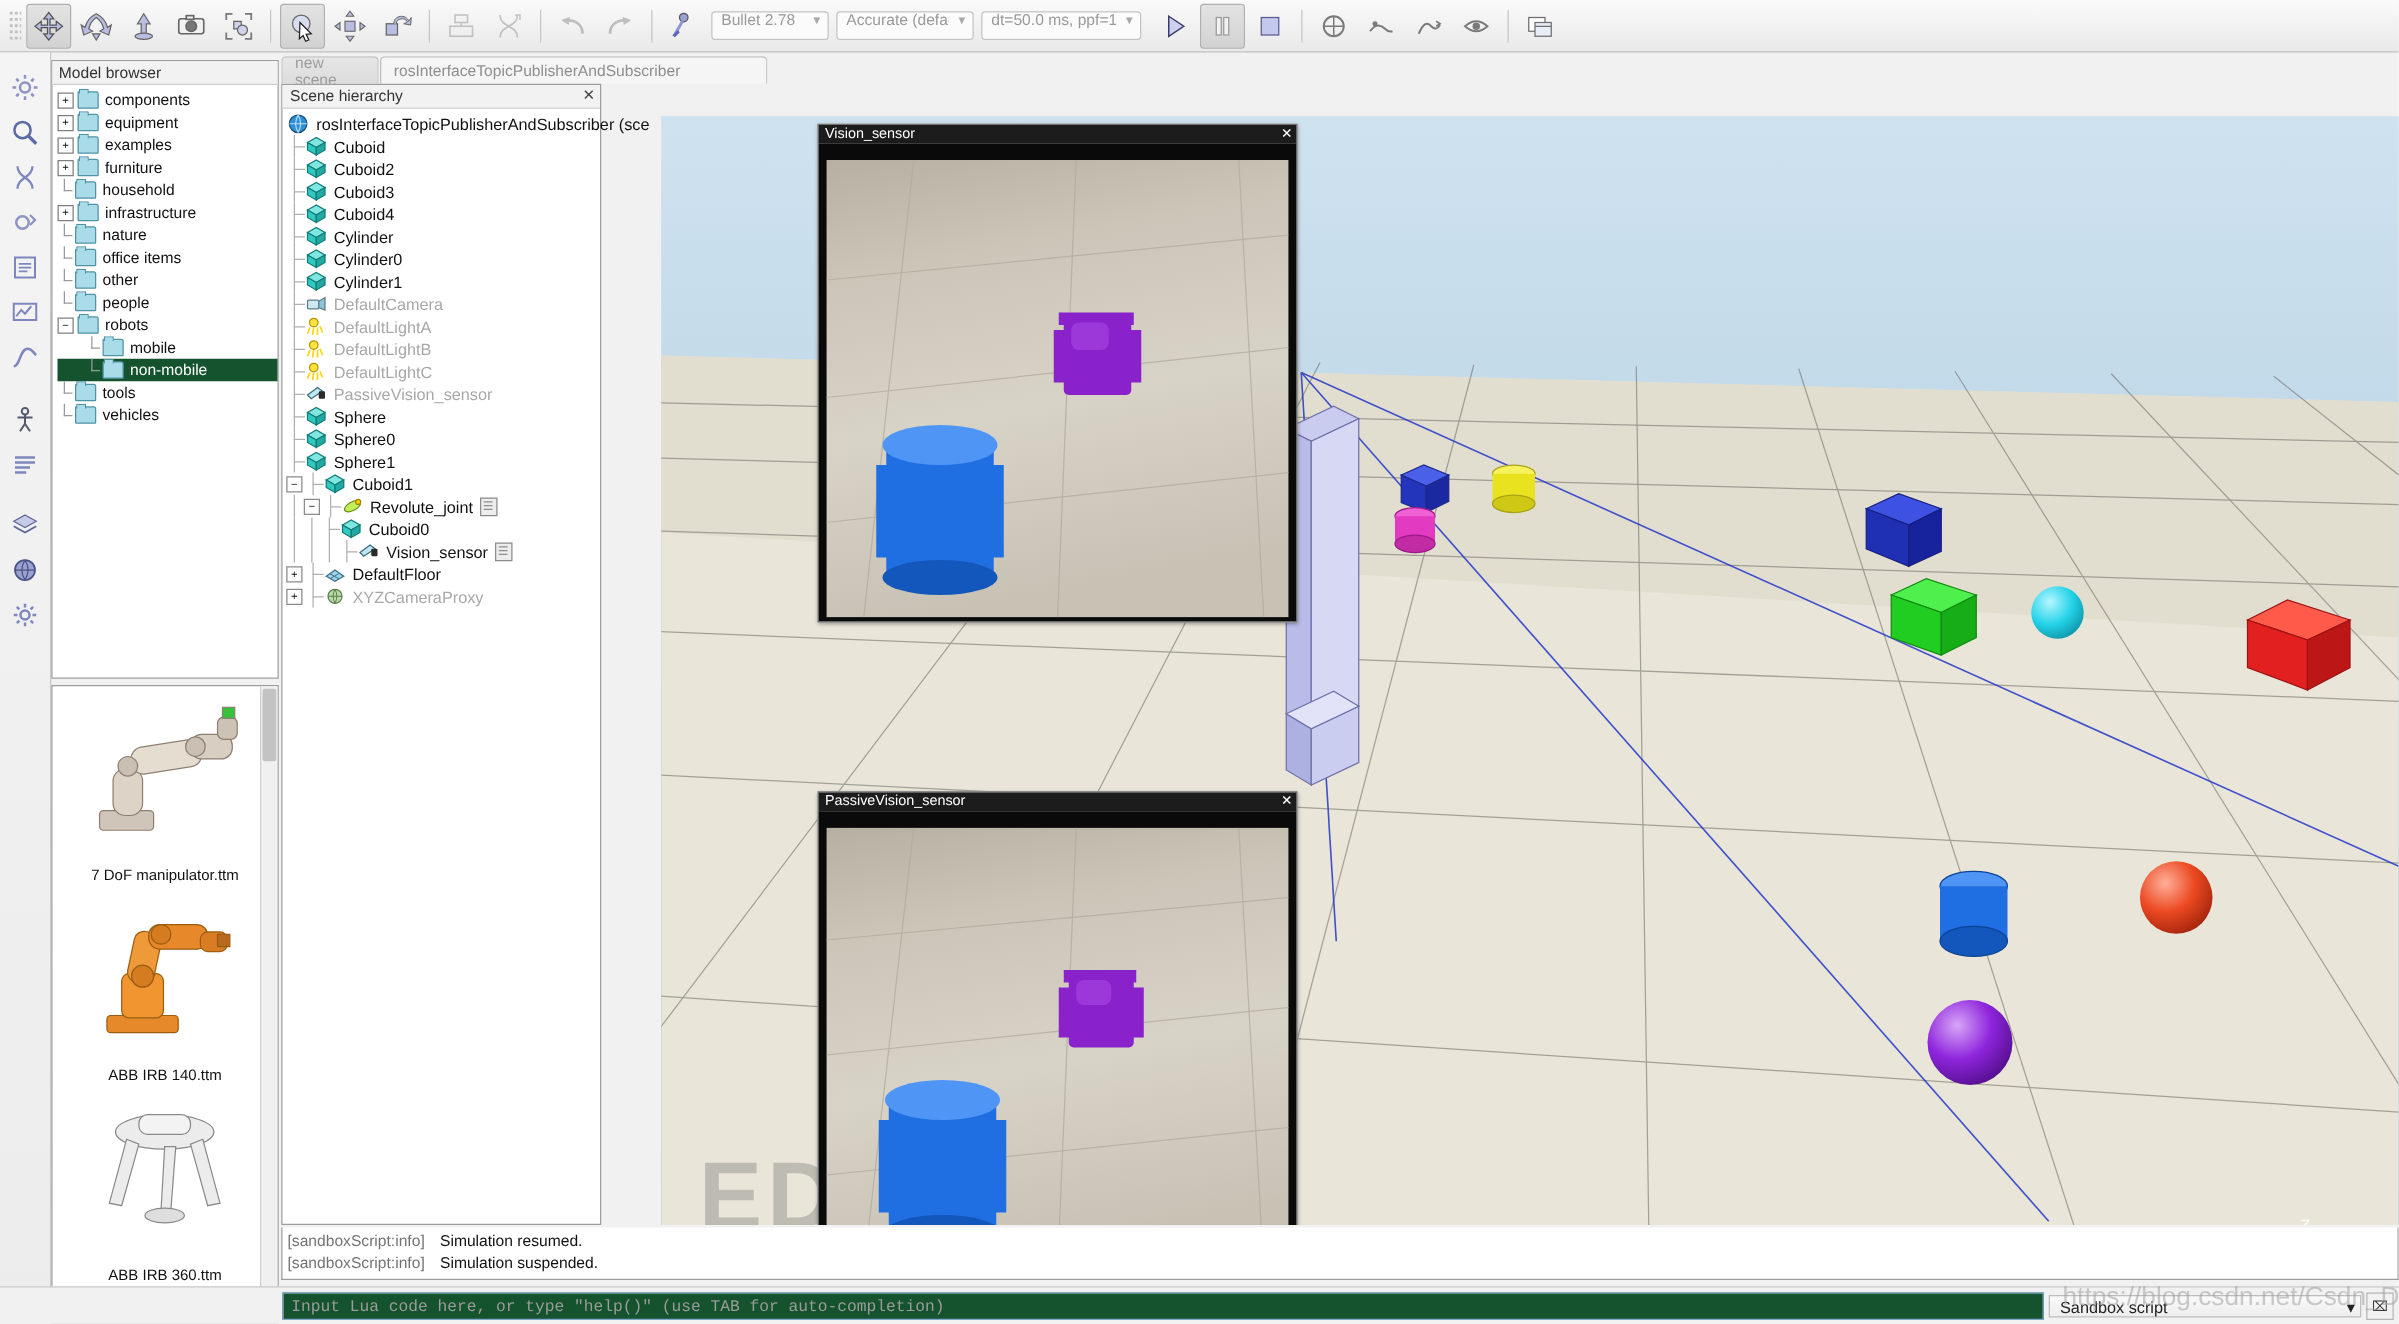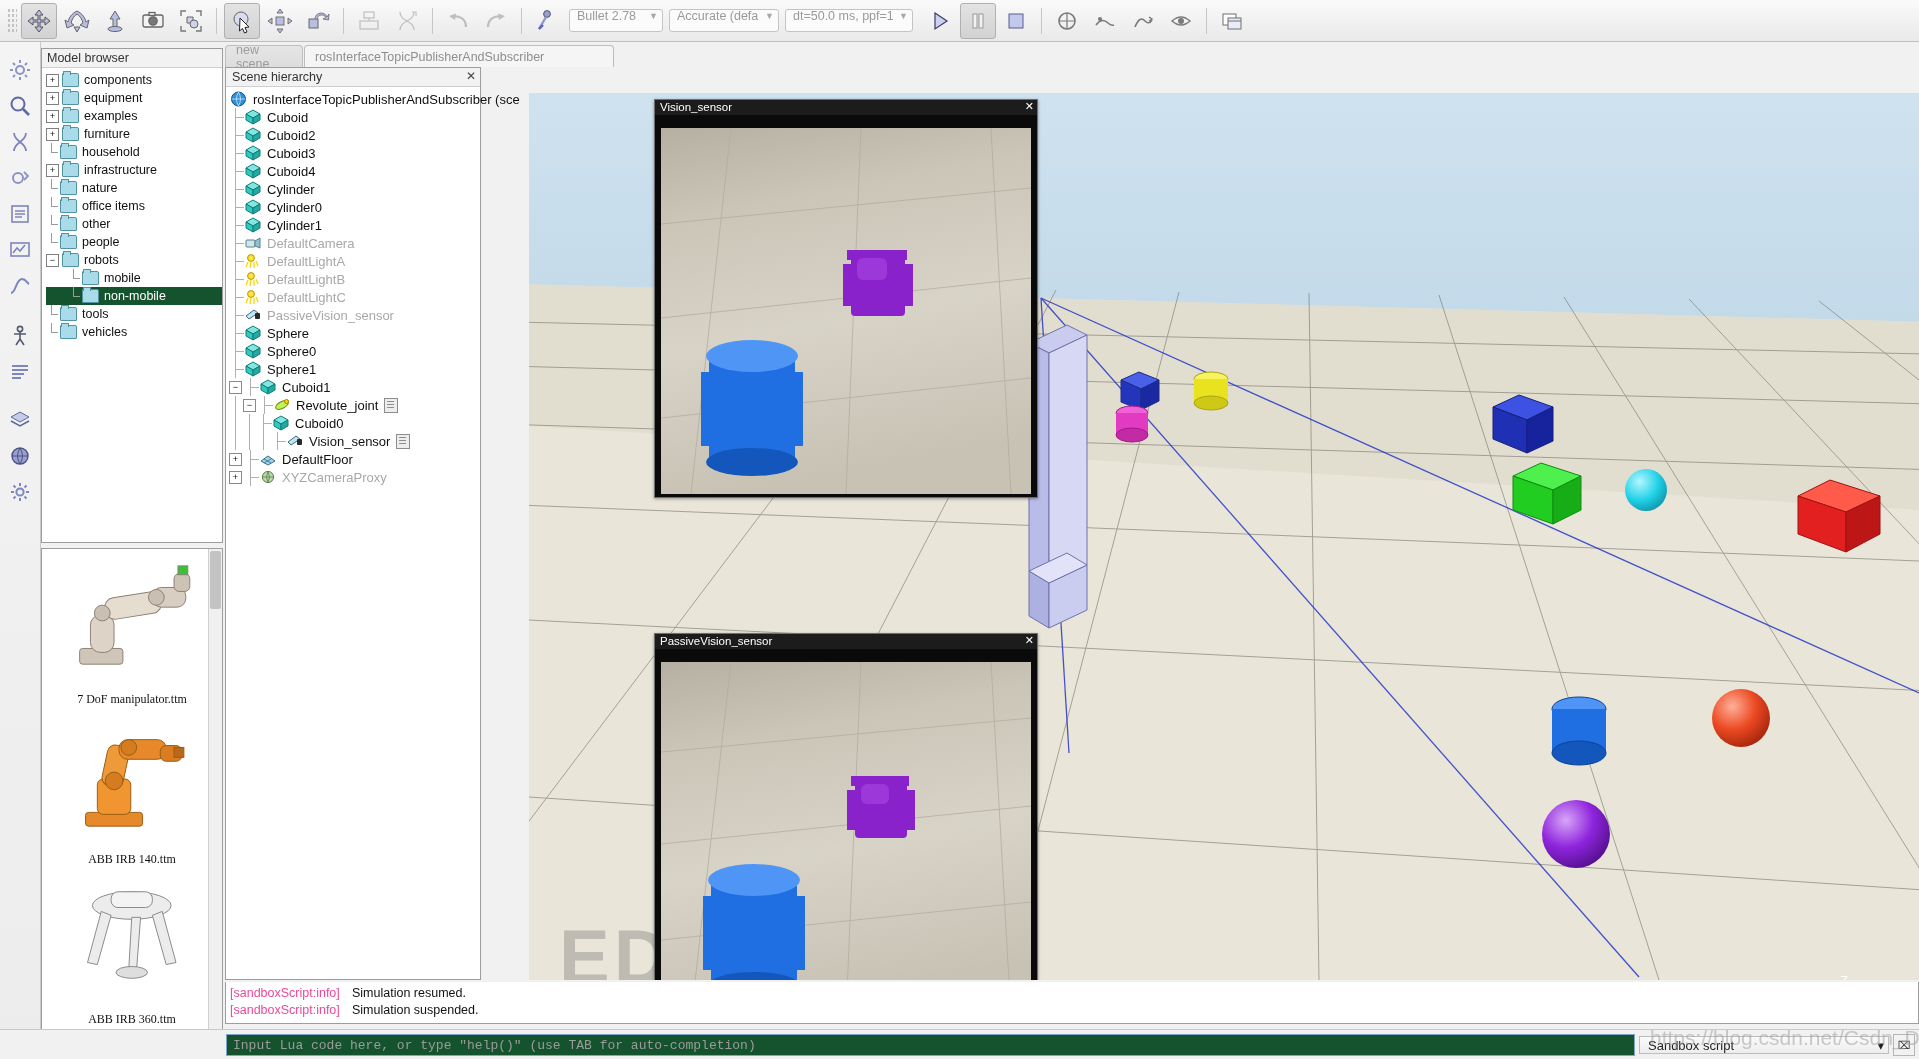--- a/index.html
+++ b/index.html
@@ -48,21 +48,21 @@
     background:#a9dbe8;border:1px solid #4f93a5;border-radius:1px 2px 1px 1px;position:relative;}
   .folder:before{content:"";position:absolute;left:0;top:-3px;width:6px;height:3px;
     background:#a9dbe8;border:1px solid #4f93a5;border-bottom:none;border-radius:1px 1px 0 0;}
   .mbrow.sel{background:#14532d;}
   .mbrow.sel .lbl{color:#fff;}
   .lbl{line-height:14px;}
 
   
   .mpreview{position:absolute;left:41px;top:548px;width:182px;height:511px;
     background:#fff;border:1px solid #9d9d9d;box-sizing:border-box;overflow:hidden;}
-  .thumb{width:100%;height:160px;position:relative;text-align:center;font-family:Liberation Serif, serif;}
+  .thumb{width:100%;height:160px;position:relative;text-align:center;}
   .thumb .cap{position:absolute;bottom:2px;left:0;right:0;font-size:12px;color:#111;}
   .thumbimg{height:118px;margin-top:9px;}
   .mpscroll{position:absolute;right:0;top:0;width:13px;height:100%;background:#f0f0f0;border-left:1px solid #cfcfcf;}
   .mpthumbbar{position:absolute;right:1px;top:2px;width:11px;height:58px;background:#c3c3c3;border-radius:2px;}
 
   
   .tabbar{position:absolute;left:225px;top:45px;width:1800px;height:22px;}
   .tab{position:absolute;top:0;height:22px;border:1px solid #bdbdbd;border-bottom:none;
     border-radius:4px 4px 0 0;font-size:12.5px;color:#9c9c9c;
     display:flex;align-items:center;padding:0 10px;box-sizing:border-box;}
@@ -115,21 +115,21 @@
     font-family:"Liberation Sans",sans-serif;white-space:nowrap;}
 
   
   .axind{position:absolute;}
 
   
   .console{position:absolute;left:225px;top:982px;width:1694px;height:42px;
     background:#fff;border:1px solid #9d9d9d;border-top:none;box-sizing:border-box;
     font-family:"Liberation Sans",sans-serif;font-size:12.5px;padding:2px 0 0 4px;}
   .cline{height:17px;display:flex;align-items:center;}
-  .ctag{color:#ec4899;width:122px;flex:none;}
+  .ctag{color:#737373;width:122px;flex:none;}
   .cmsg{color:#111;}
 
   
   .bottom{position:absolute;left:0;top:1029px;width:1919px;height:30px;
     background:#f1f1f1;border-top:1px solid #c9c9c9;display:flex;align-items:center;}
   .luainput{flex:1;height:22px;margin-left:226px;border:1px solid #7fa6c9;background:#14532d;
     display:flex;align-items:center;padding-left:6px;box-sizing:border-box;
     font-family:"Liberation Mono",monospace;font-size:13px;color:#9b9b9b;}
   .sbcombo{width:250px;height:18px;margin-left:4px;border:1px solid #bdbdbd;
     background:linear-gradient(#fafafa,#ededed);display:flex;align-items:center;

